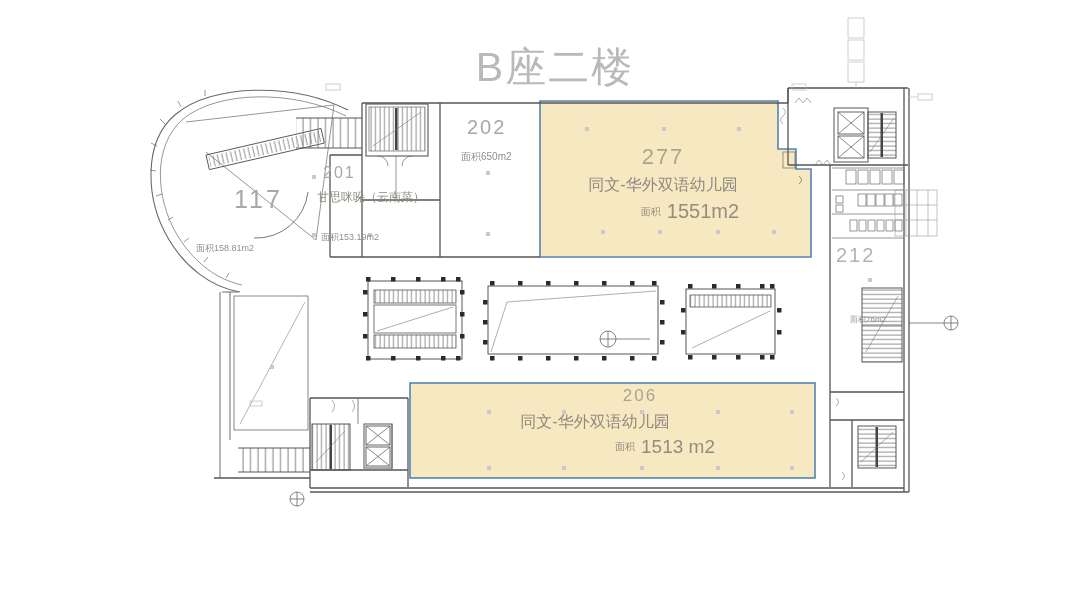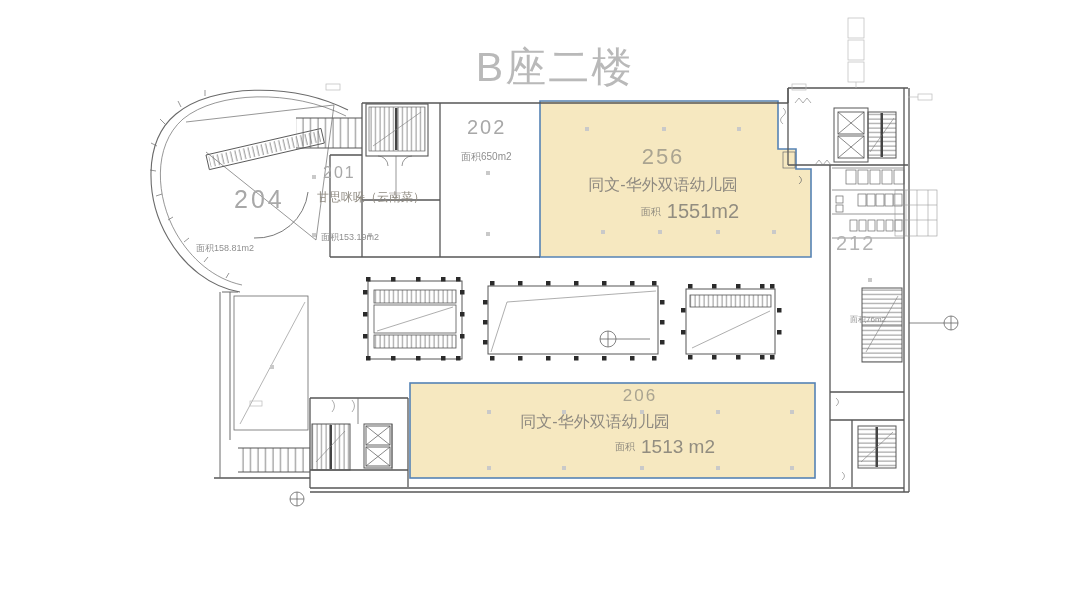--- a/index.html
+++ b/index.html
@@ -297,40 +297,40 @@
     </g>
 
     <g stroke="#6a6a6a" stroke-width="0.7" fill="none">
       <rect x="783" y="152" width="12" height="16"></rect>
       <path d="M799,176 q5,4 0,8"></path>
     </g>
   </svg>
 
   <div class="lbl" id="plan-title">B座二楼</div>
 
-  <div class="lbl num" style="left:234px;top:185px;font-size:25px;letter-spacing:3px;">204</div>
+  <div class="lbl num" style="left:234px;top:185px;font-size:25px;letter-spacing:3px;">117</div>
   <div class="lbl small-area" style="left:196px;top:242px;">面积158.81m2</div>
 
   <div class="lbl num" style="left:323px;top:164px;font-size:16px;">201</div>
   <div class="lbl cjk" style="left:317px;top:189px;font-size:12px;">甘思咪哚（云南菜）</div>
   <div class="lbl small-area" style="left:321px;top:231px;">面积153.19m2</div>
 
   <div class="lbl num" style="left:467px;top:116px;font-size:20px;">202</div>
   <div class="lbl small-area" style="left:461px;top:150px;font-size:10px;">面积650m2</div>
 
-  <div class="lbl num" style="left:538px;top:144px;width:250px;text-align:center;font-size:22px;color:#aaa491;">256</div>
+  <div class="lbl num" style="left:538px;top:144px;width:250px;text-align:center;font-size:22px;color:#aaa491;">277</div>
   <div class="lbl cjk" style="left:498px;top:175px;width:330px;text-align:center;font-size:16px;">同文-华外双语幼儿园</div>
   <div class="lbl area-row" style="left:560px;top:200px;width:260px;">
     <span class="unit-small">面积</span>
     <span style="font-size:20px;">1551m2</span>
   </div>
 
   <div class="lbl num" style="left:540px;top:386px;width:200px;text-align:center;font-size:17px;color:#aaa491;">206</div>
   <div class="lbl cjk" style="left:450px;top:412px;width:290px;text-align:center;font-size:16px;">同文-华外双语幼儿园</div>
   <div class="lbl area-row" style="left:545px;top:436px;width:240px;">
     <span class="unit-small">面积</span>
     <span style="font-size:19px;">1513 m2</span>
   </div>
 
-  <div class="lbl num" style="left:836px;top:232px;font-size:20px;color:#b3b3b3;">212</div>
+  <div class="lbl num" style="left:836px;top:244px;font-size:20px;color:#b3b3b3;">212</div>
   <div class="lbl small-area" style="left:815px;top:314px;font-size:8px;padding-left:35px;">面积76m2</div>
 
 </div>
 
 </body></html>

